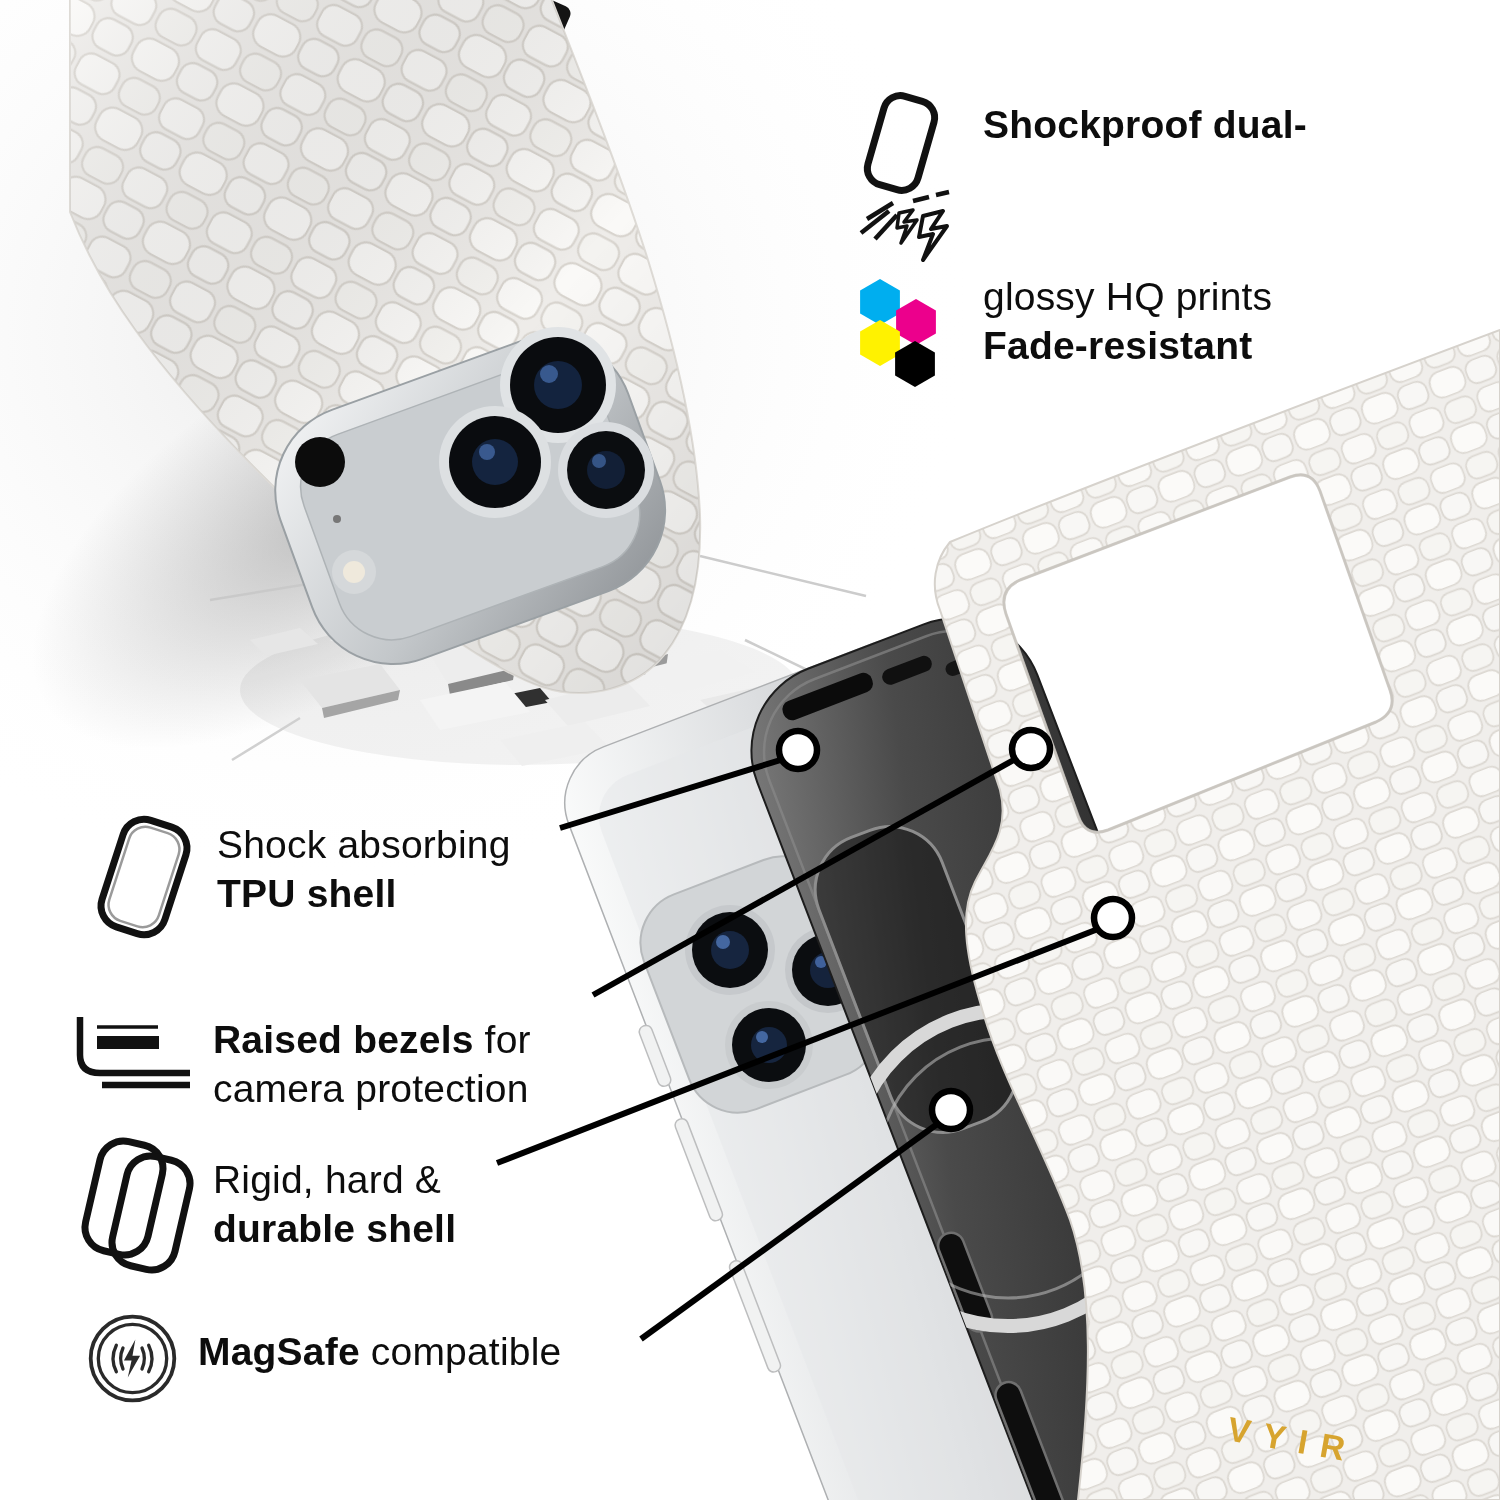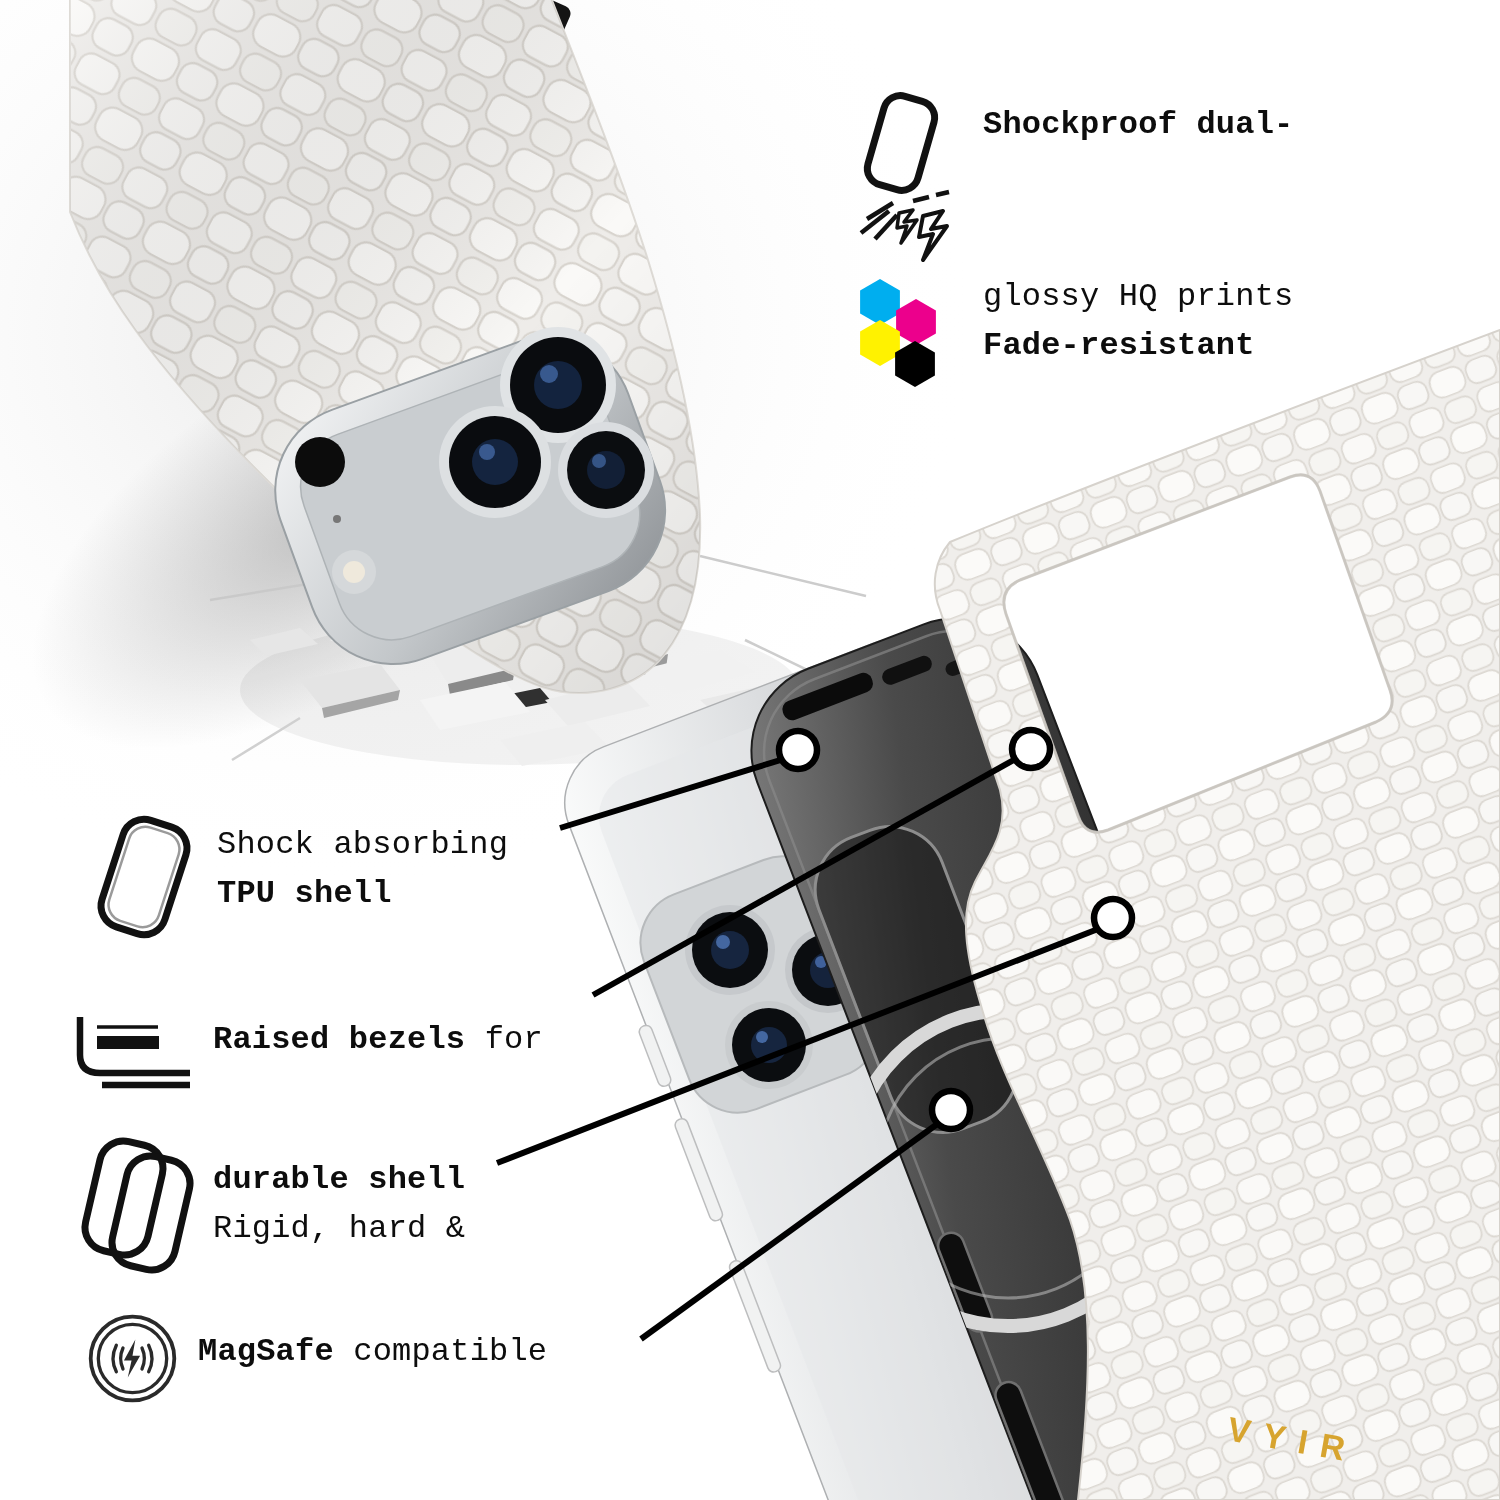--- a/index.html
+++ b/index.html
@@ -1,19 +1,19 @@
 <!DOCTYPE html>
 <html><head>
 <meta charset="utf-8">
 <style>
   html,body{margin:0;padding:0;background:#fff;}
   #canvas{position:relative;width:1500px;height:1500px;overflow:hidden;background:#fff;
           font-family:"Liberation Sans","DejaVu Sans",sans-serif;color:#0d0d0d;}
   .abs{position:absolute;}
-  .feature-text{font-size:32px;line-height:49px;letter-spacing:.2px;color:#0d0d0d;white-space:nowrap;font-family:Liberation Mono, monospace;}
+  .feature-text{font-size:39px;line-height:49px;letter-spacing:.2px;color:#0d0d0d;white-space:nowrap;}
   .b{font-weight:700;}
   svg{display:block;}
   .icon-stroke{stroke:#111;fill:none;}
 </style>
 </head>
 <body>
 
 <div id="canvas">
 
   <svg class="abs" style="left:0;top:0" width="1500" height="1500" viewBox="0 0 1500 1500">
@@ -238,29 +238,30 @@
   </div>
 
   <svg class="abs" style="left:70px;top:1015px" width="125" height="75" viewBox="0 0 125 75">
     <path d="M10,2 L10,40 Q10,58 30,58 L120,58" class="icon-stroke" stroke-width="6.5"></path>
     <line x1="32" y1="70" x2="120" y2="70" stroke="#111" stroke-width="6.5"></line>
     <rect x="27" y="21" width="62" height="13" fill="#111"></rect>
     <line x1="27" y1="12" x2="88" y2="12" stroke="#111" stroke-width="3.5"></line>
   </svg>
   <div class="abs feature-text" style="left:213px;top:1015px">
     <div><span class="b">Raised bezels</span><span> for</span></div>
+    <div><span>camera protection</span></div>
   </div>
 
   <svg class="abs" style="left:72px;top:1128px" width="130" height="155" viewBox="0 0 130 155">
     <rect x="20" y="14" width="64" height="112" rx="24" class="icon-stroke" stroke-width="7" transform="rotate(13 52 70)"></rect>
     <rect x="47" y="29" width="64" height="112" rx="24" class="icon-stroke" stroke-width="7" transform="rotate(13 79 85)"></rect>
   </svg>
   <div class="abs feature-text" style="left:213px;top:1155px">
+    <div><span>Rigid, hard &amp;</span></div>
     <div><span class="b">durable shell</span></div>
-    <div><span>Rigid, hard &amp;</span></div>
   </div>
 
   <svg class="abs" style="left:85px;top:1311px" width="95" height="95" viewBox="0 0 100 100">
     <circle cx="50" cy="50" r="44" fill="none" stroke="#2a2a2a" stroke-width="4"></circle>
     <circle cx="50" cy="50" r="36" fill="none" stroke="#2a2a2a" stroke-width="3.5"></circle>
     <path d="M33,36 Q26,50 33,64" fill="none" stroke="#2a2a2a" stroke-width="3.5" stroke-linecap="round"></path>
     <path d="M40,39 Q35,50 40,61" fill="none" stroke="#2a2a2a" stroke-width="3.5" stroke-linecap="round"></path>
     <path d="M67,36 Q74,50 67,64" fill="none" stroke="#2a2a2a" stroke-width="3.5" stroke-linecap="round"></path>
     <path d="M60,39 Q65,50 60,61" fill="none" stroke="#2a2a2a" stroke-width="3.5" stroke-linecap="round"></path>
     <path d="M53,30 L41,52 L49,52 L45,70 L58,47 L50,47 Z" fill="#2a2a2a"></path>

